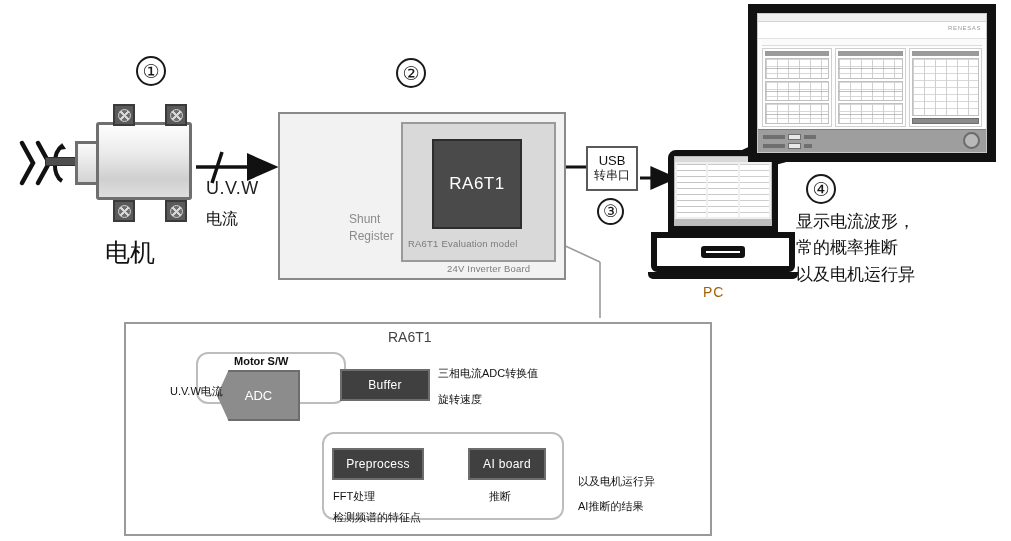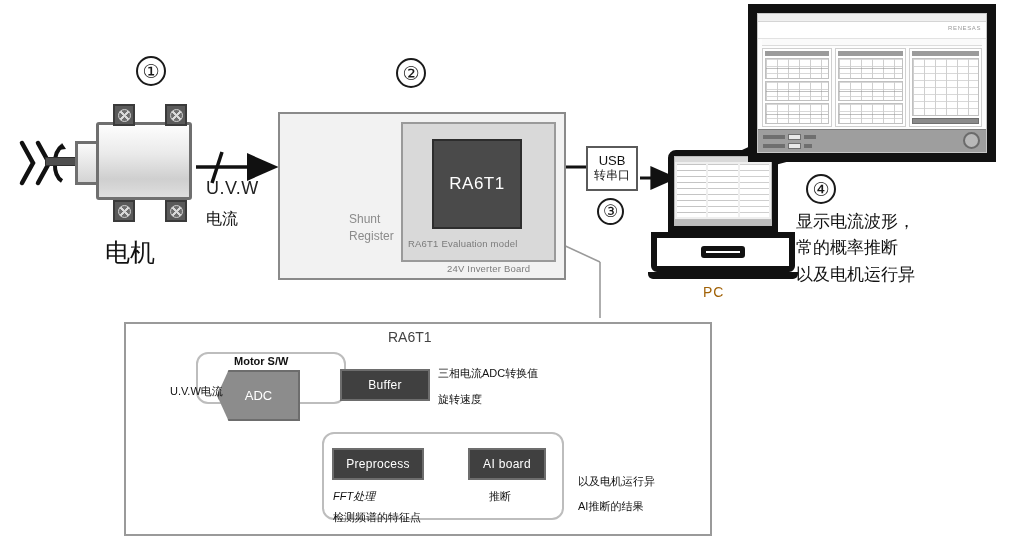--- a/index.html
+++ b/index.html
@@ -392,20 +392,20 @@
   <div class="abs gblock" style="left:340px;top:369px;width:90px;height:32px;">Buffer</div>
 
 
   <div class="abs bdlabel" style="left:438px;top:366px;">三相电流ADC转换值</div>
   <div class="abs bdlabel" style="left:438px;top:392px;">旋转速度</div>
 
   <div class="abs rbox" style="left:322px;top:432px;width:242px;height:88px;"></div>
   <div class="abs gblock" style="left:332px;top:448px;width:92px;height:32px;">Preprocess</div>
   <div class="abs gblock" style="left:468px;top:448px;width:78px;height:32px;">AI board</div>
 
-  <div class="abs bdlabel" style="left:333px;top:489px;font-style:italic;">FFT处理</div>
+  <div class="abs bdlabel" style="left:333px;top:489px;">FFT处理</div>
   <div class="abs bdlabel" style="left:333px;top:510px;">检测频谱的特征点</div>
   <div class="abs bdlabel" style="left:489px;top:489px;">推断</div>
 
   <div class="abs bdlabel" style="left:578px;top:474px;">以及电机运行异</div>
   <div class="abs bdlabel" style="left:578px;top:499px;">AI推断的结果</div>
 
 </div>
 
 </body></html>

